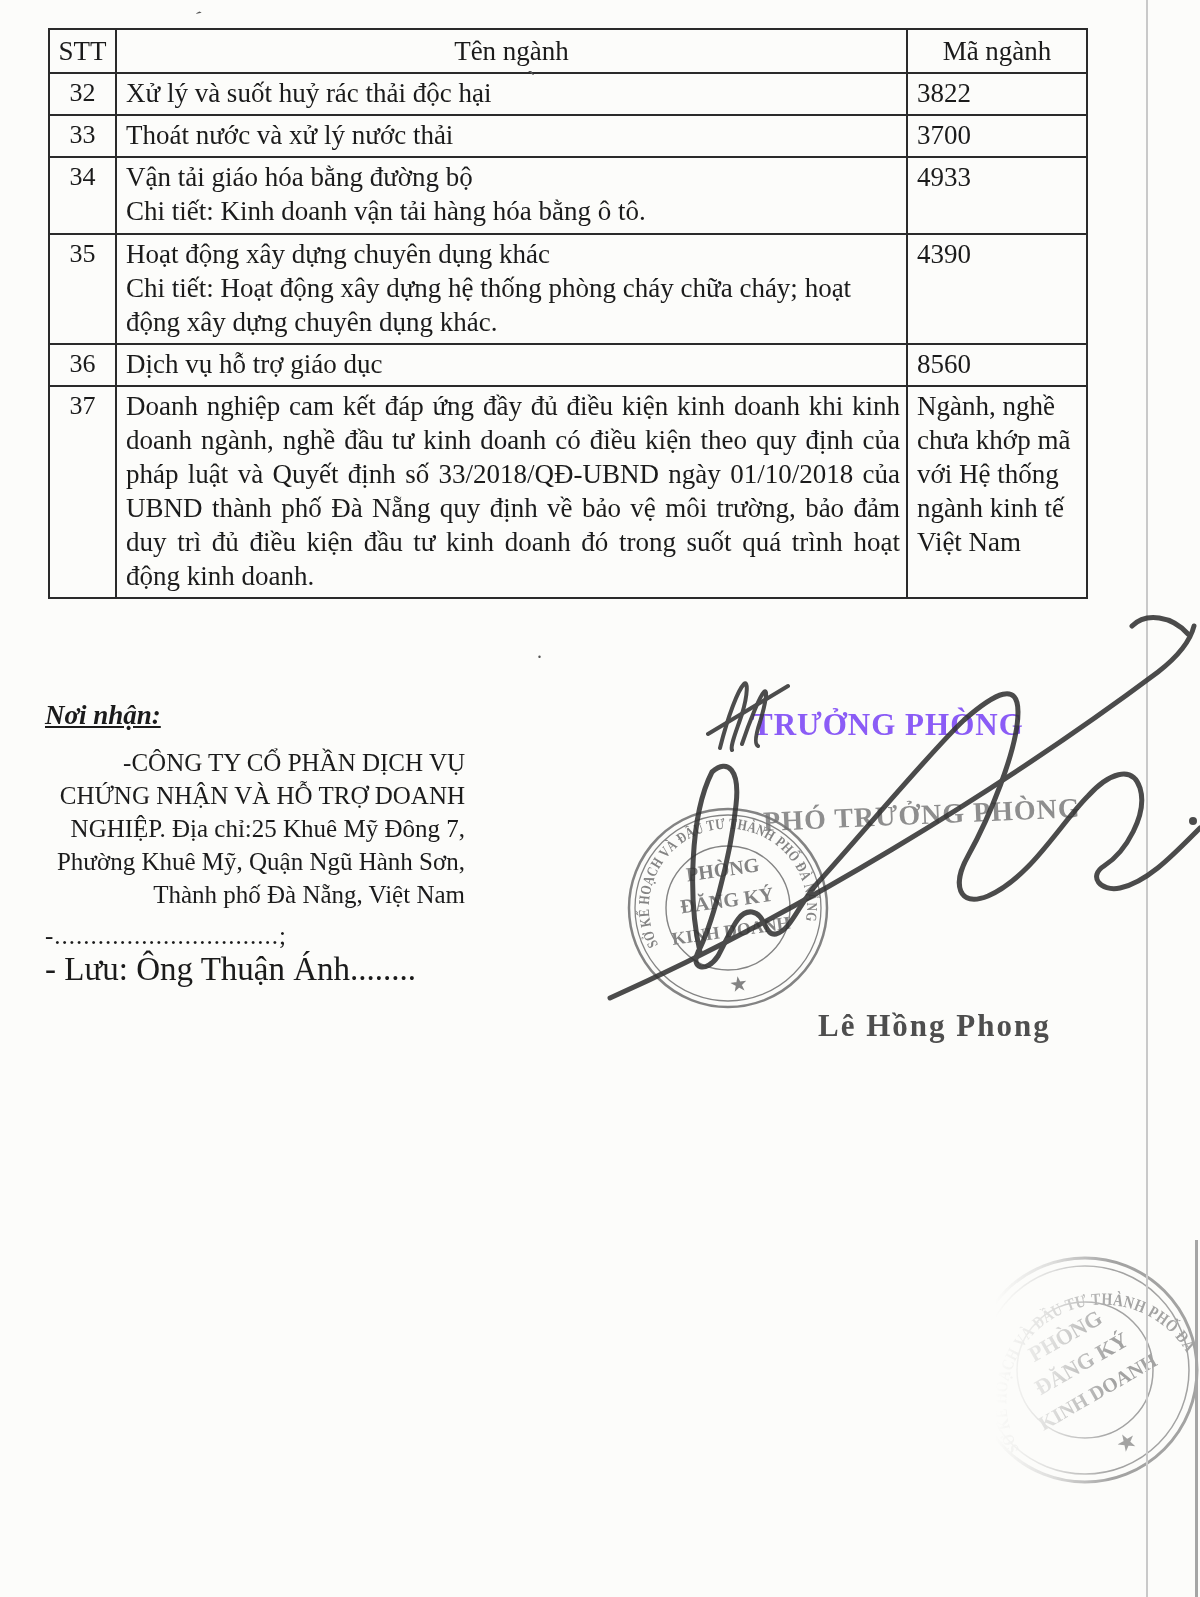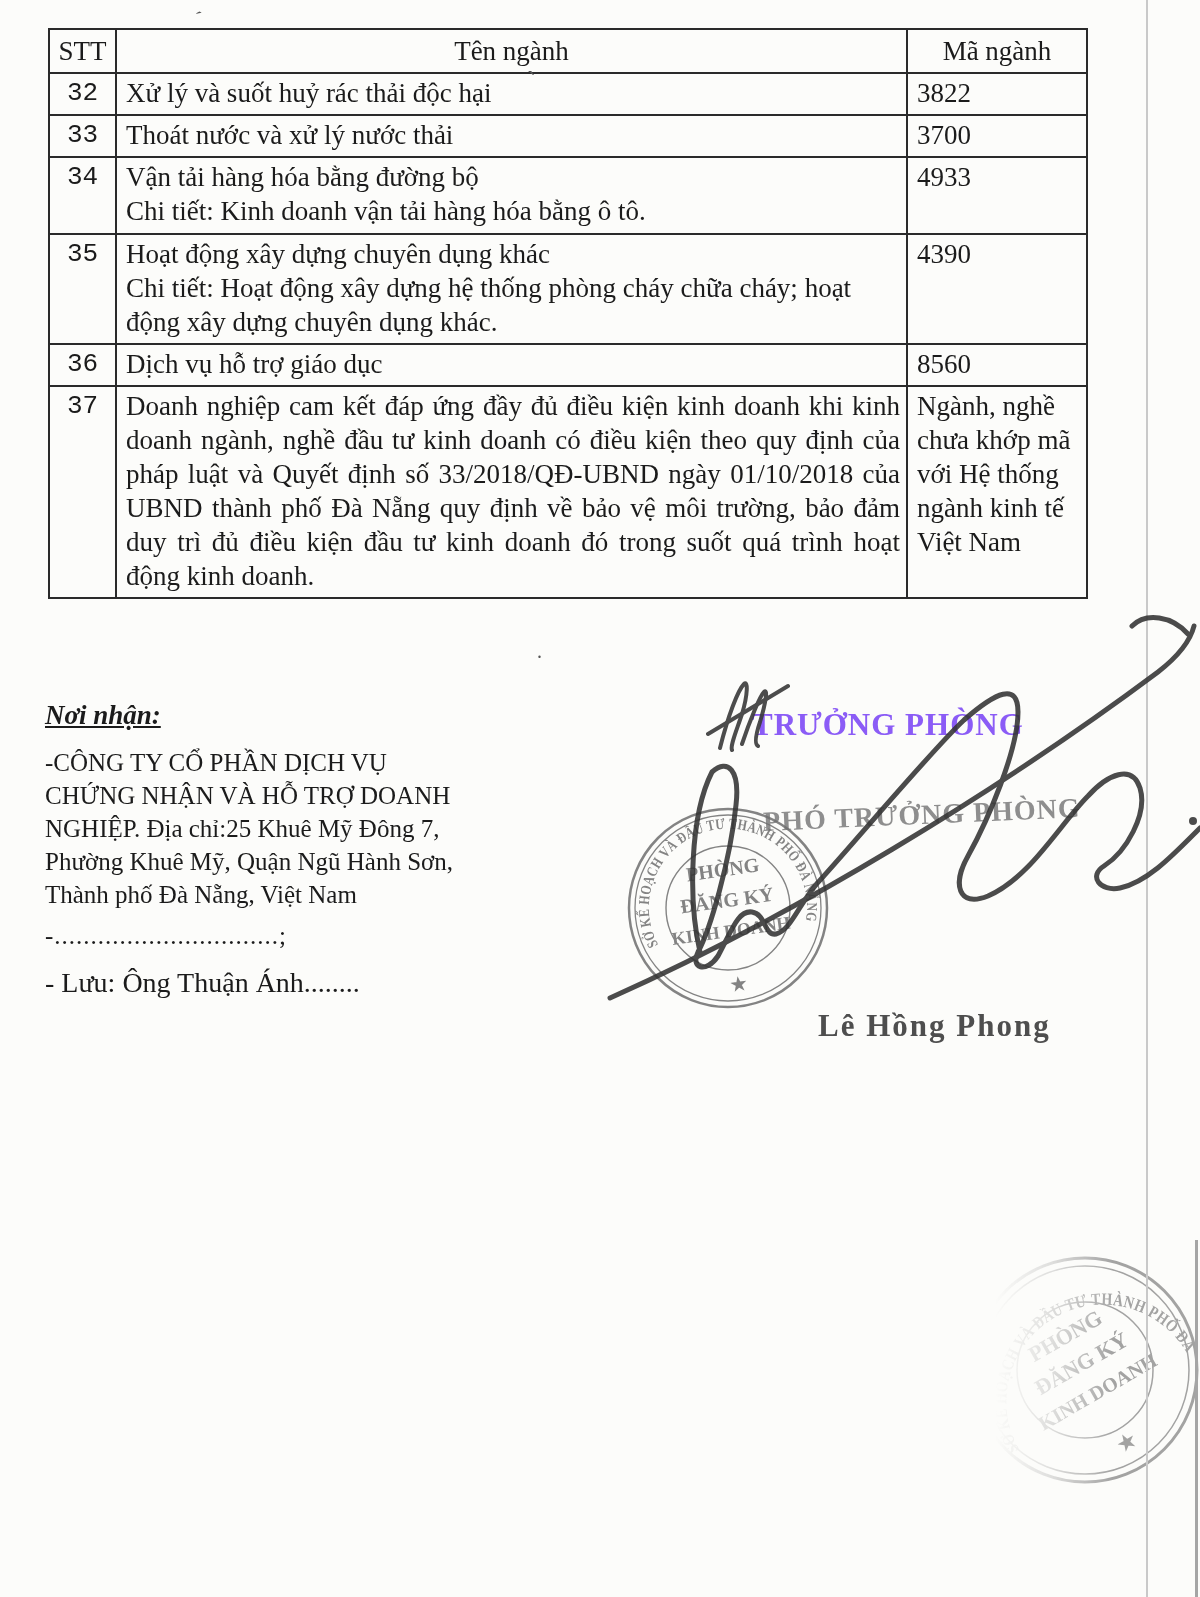--- a/index.html
+++ b/index.html
@@ -16,32 +16,32 @@
   }
   .sector-table th, .sector-table td {
     border:2px solid #2a2a2a; vertical-align:top;
     font-size:27px; line-height:34px; font-weight:normal;
     padding:2px 6px 4px 9px; overflow:hidden;
   }
   .sector-table th { text-align:center; padding:4px 2px; height:32px;border-radius:12px; }
   col.c-stt  { width:67px; }
   col.c-name { width:791px; }
   col.c-code { width:180px; }
-  td.cell-stt  { text-align:center; padding-left:2px; padding-right:2px; font-size:26px;font-family:Liberation Mono, monospace; }
+  td.cell-stt  { text-align:center; padding-left:2px; padding-right:2px; font-size:26px; }
   td.cell-name .detail:empty { display:none; }
   tr.h42 { height:42px; } tr.h39 { height:39px; } tr.h77 { height:77px; }
   tr.h110 { height:110px; } tr.h37 { height:37px; } tr.h206 { height:206px;margin-top:36px; }
   tr.justify td.cell-name .nm { text-align:justify; }
 
   
   .recipients { position:absolute; left:45px; top:700px; width:420px; z-index:2; }
   .recipients .heading { font-weight:bold; font-style:italic; font-size:27px; margin-bottom:15px;text-decoration:underline; }
-  .recipients .line { font-size:25px; line-height:33px; }
+  .recipients .line { font-size:25px; line-height:33px;text-align:right; }
   .recipients .dots { font-size:25px; line-height:30px; margin-top:10px; letter-spacing:1px; }
-  .recipients .luu  { font-size:28px; line-height:32px; margin-top:16px; }
+  .recipients .luu  { font-size:33px; line-height:32px; margin-top:2px; }
 
   
   .sig-title {
     position:absolute; left:752px; top:707px; z-index:4;
     font-size:31px; font-weight:bold; letter-spacing:1px; color:#8b5cf6;
   }
   .stamp-title {
     position:absolute; left:763px; top:799px; z-index:3;
     font-size:28px; font-weight:bold; letter-spacing:1px; color:#8e8e8e;
     transform:rotate(-2.5deg); white-space:nowrap;
@@ -95,21 +95,21 @@
     <tr class="h39">
       <td class="cell-stt">33</td>
       <td class="cell-name">
             <div class="nm">Thoát nước và xử lý nước thải</div>
           </td>
       <td class="cell-code">3700</td>
     </tr>
     <tr class="h77">
       <td class="cell-stt">34</td>
       <td class="cell-name">
-            <div class="nm">Vận tải hàng hóa bằng đường bộ</div>
+            <div class="nm">Vận tải giáo hóa bằng đường bộ</div>
             <div class="detail">Chi tiết: Kinh doanh vận tải hàng hóa bằng ô tô.</div>
           </td>
       <td class="cell-code">4933</td>
     </tr>
     <tr class="h110">
       <td class="cell-stt">35</td>
       <td class="cell-name">
             <div class="nm">Hoạt động xây dựng chuyên dụng khác</div>
             <div class="detail">Chi tiết: Hoạt động xây dựng hệ thống phòng cháy chữa cháy; hoạt động xây dựng chuyên dụng khác.</div>
           </td>

